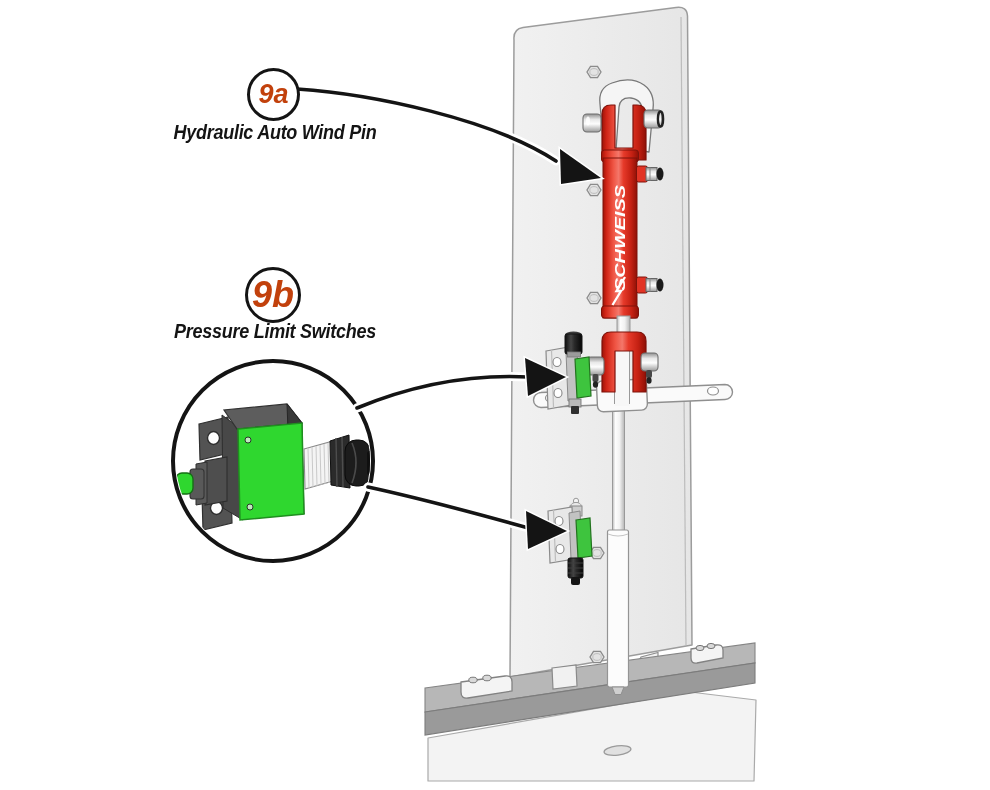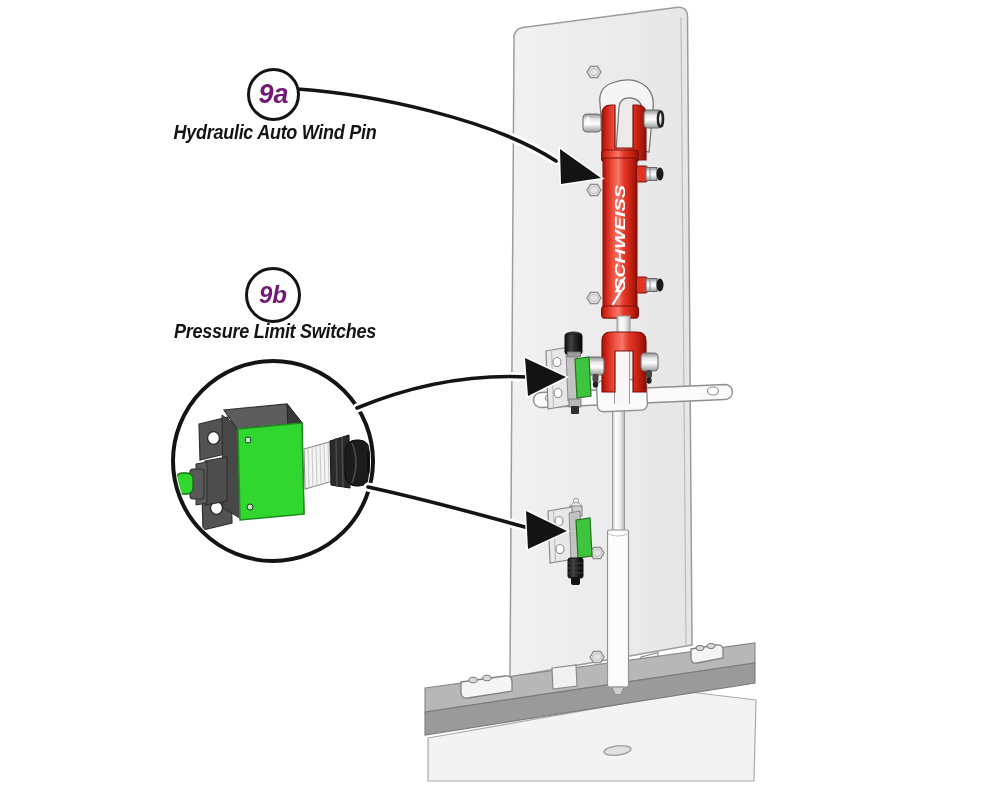--- a/index.html
+++ b/index.html
@@ -4,24 +4,24 @@
 <style>
   html,body{margin:0;padding:0;background:#fff;}
   .stage{
     position:relative;width:990px;height:790px;background:#ffffff;
     font-family:"Liberation Sans",sans-serif;overflow:hidden;
   }
   .stage svg{position:absolute;left:0;top:0;}
   .badge{
     position:absolute;box-sizing:border-box;border:3px solid #141414;border-radius:50%;
     background:#fff;display:flex;align-items:center;justify-content:center;
-    font-weight:bold;font-style:italic;color:#701a75;z-index:5;
+    font-weight:bold;font-style:italic;color:#c2410c;z-index:5;
   }
   #badge-9a{left:247px;top:68px;width:53px;height:53px;font-size:27px;}
-  #badge-9b{left:245px;top:267px;width:56px;height:56px;font-size:24px;}
+  #badge-9b{left:245px;top:267px;width:56px;height:56px;font-size:36px;}
   .caption{
     position:absolute;width:260px;text-align:center;font-weight:bold;font-style:italic;
     color:#141414;font-size:20px;letter-spacing:-0.3px;transform:scaleX(.9);
     transform-origin:50% 50%;z-index:5;white-space:nowrap;
   }
   #cap-9a{left:145px;top:121px;}
   #cap-9b{left:145px;top:320px;}
 </style>
 </head>
 <body>

